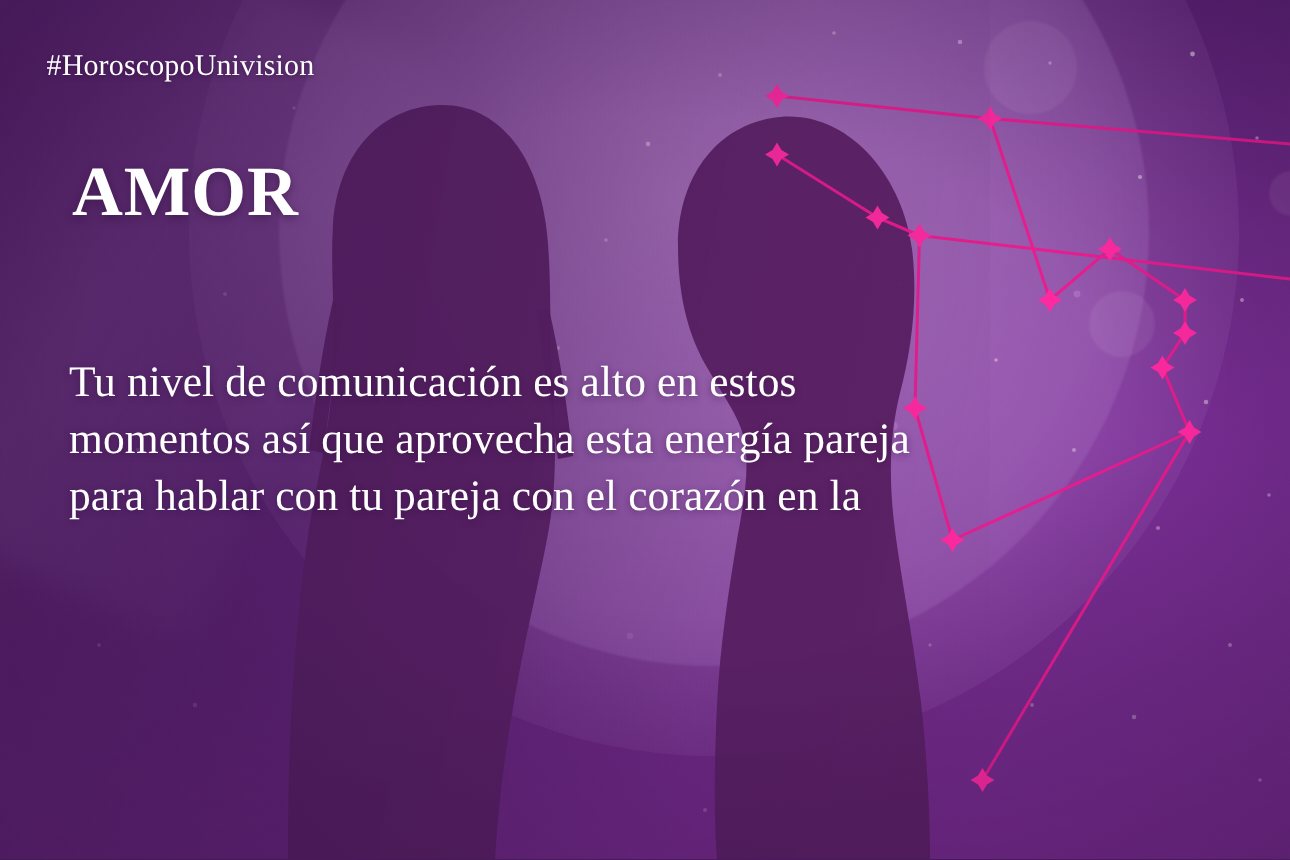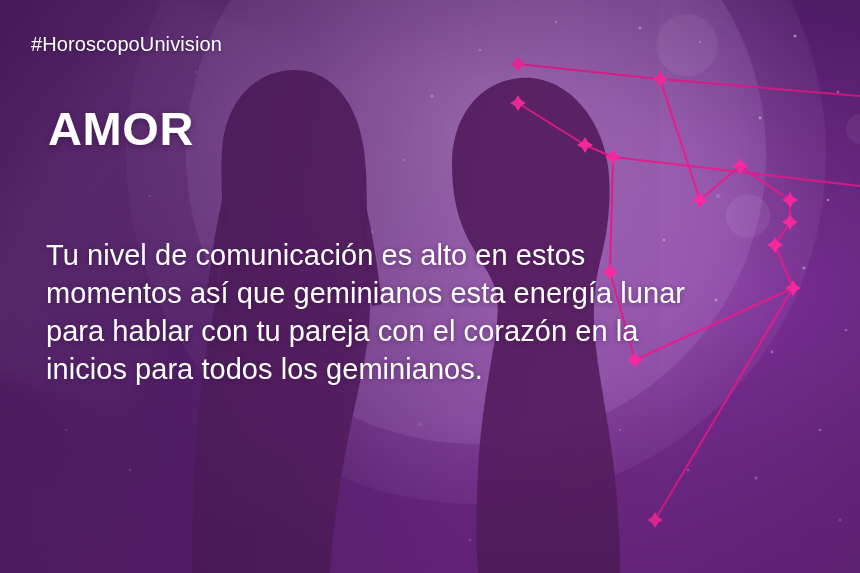--- a/index.html
+++ b/index.html
@@ -5,21 +5,21 @@
   html, body {
     margin: 0;
     padding: 0;
     background: #2b1033;
   }
   #card {
     position: relative;
     width: 860px;
     height: 573px;
     overflow: hidden;
-    font-family: Liberation Sans, sans-serif;
+    font-family: Liberation Serif, serif;
     background: #6a2a86;
   }
 
   
   .bg-base {
     position: absolute;
     inset: 0;
     background:
       radial-gradient(ellipse 120% 95% at 88% 52%, #7b2f96 0%, #6d2a86 28%, #5c2275 55%, #4e1c66 80%, #47185e 100%);
   }
@@ -299,19 +299,18 @@
   </div>
 
   <div class="bg-vignette"></div>
   <div class="text-scrim"></div>
 
   <div class="content">
     <div class="hashtag">#HoroscopoUnivision</div>
     <div class="title">AMOR</div>
     <div class="body">
       <div class="body-line">Tu nivel de comunicación es alto en estos</div>
-      <div class="body-line">momentos así que geminianos esta energía lunar</div>
+      <div class="body-line">momentos así que aprovecha esta energía pareja</div>
       <div class="body-line">para hablar con tu pareja con el corazón en la</div>
-      <div class="body-line">inicios para todos los geminianos.</div>
     </div>
   </div>
 
 </div>
 
 </body></html>

